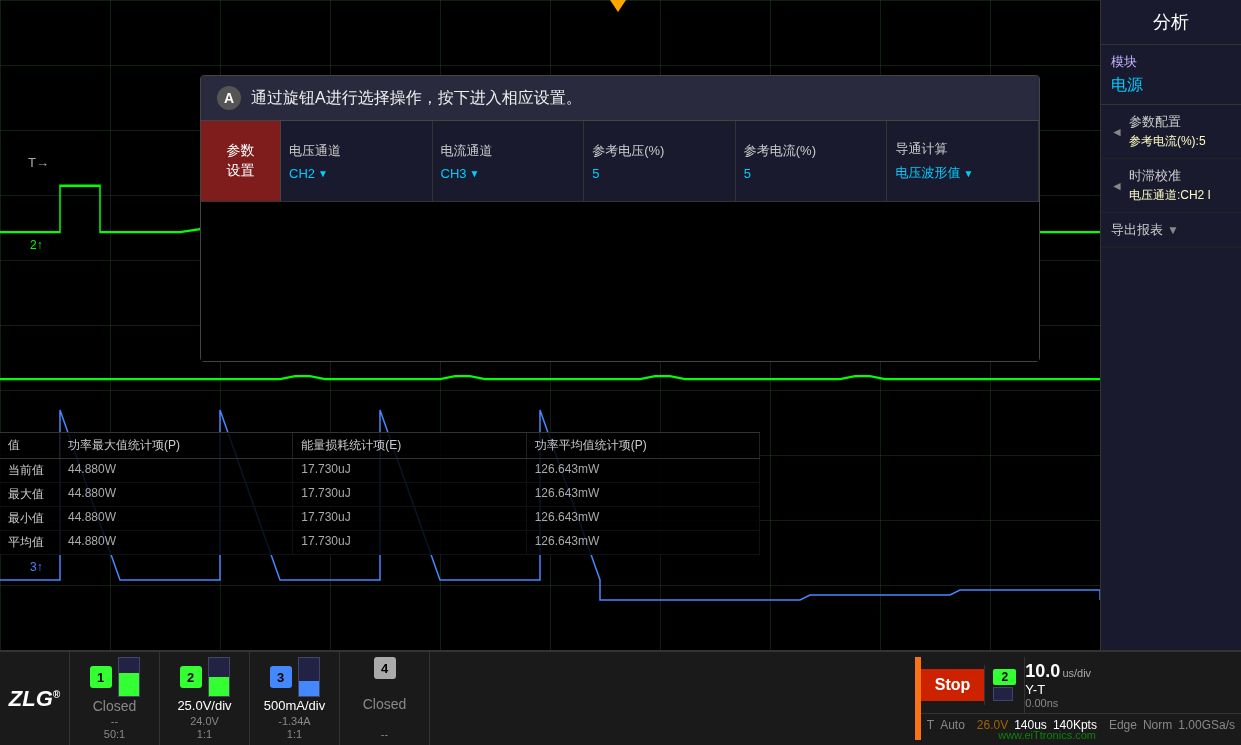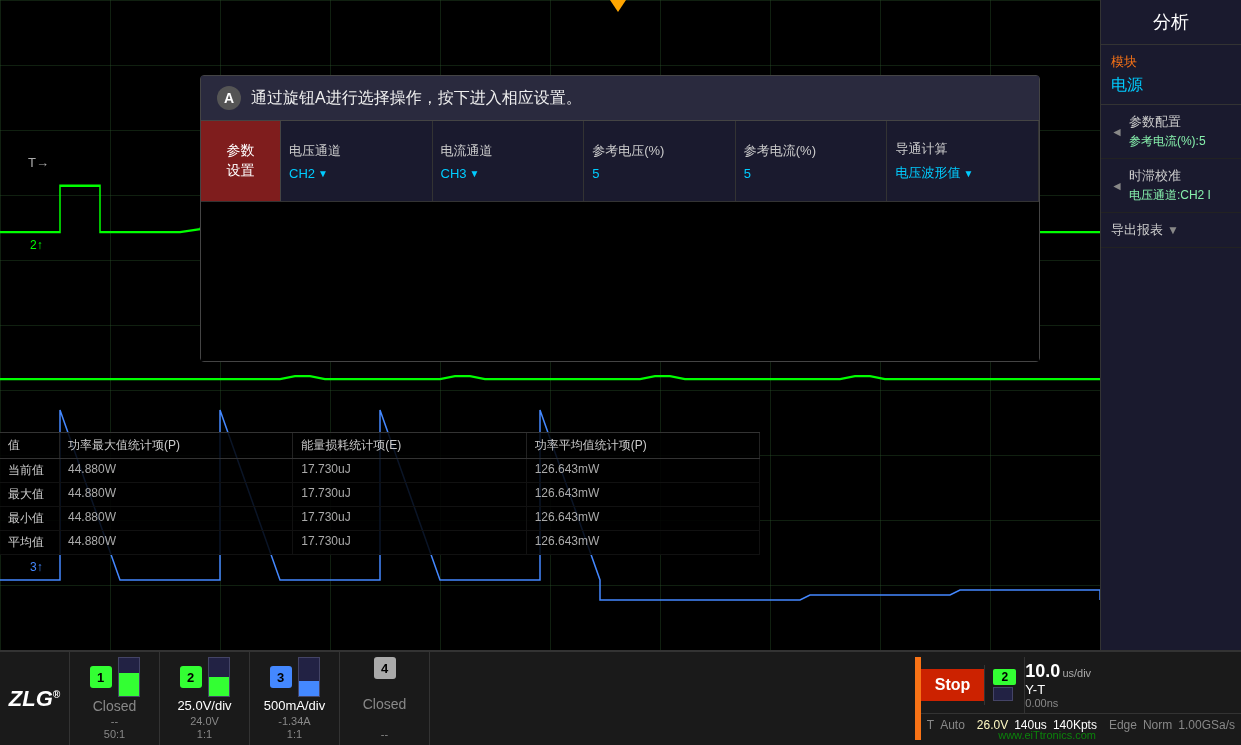--- a/index.html
+++ b/index.html
@@ -236,21 +236,21 @@
       border-bottom: 1px solid #333;
       text-align: center;
     }
 
     .panel-section {
       border-bottom: 1px solid #333;
       padding: 8px 10px;
     }
 
     .panel-section-title {
-      color: #f97316;
+      color: #c4b5fd;
       font-size: 13px;
       margin-bottom: 4px;
       font-family: Liberation Serif, serif;
     }
 
     .panel-section-value {
       color: #00ccff;
       font-size: 16px;
     }
 
@@ -267,21 +267,21 @@
       font-size: 12px;
       margin-right: 6px;
     }
 
     .panel-item-label {
       color: #ccc;
       font-size: 13px;
     }
 
     .panel-item-value {
-      color: #86efac;
+      color: #fef9c3;
       font-size: 12px;
       margin-top: 2px;
     }
 
     
     #bottom-bar {
       position: absolute;
       bottom: 0;
       left: 0;
       width: 1241px;
@@ -653,21 +653,21 @@
         <div style="color:#fff; font-size:13px;">Y-T</div>
         <div style="color:#888; font-size:11px;">0.00ns</div>
       </div>
     </div>
     <div style="display:flex; padding: 4px 6px; gap: 12px; font-size: 12px; align-items: center;">
       <div style="display:flex; gap:6px; align-items:center;">
         <span style="color:#888;">T</span>
         <span style="color:#888;">Auto</span>
       </div>
       <div style="display:flex; gap:6px; align-items:center;">
-        <span style="color:#fef9c3;">26.0V</span>
+        <span style="color:#a16207;">26.0V</span>
         <span style="color:#fff;">140us</span>
         <span style="color:#fff;">140Kpts</span>
       </div>
       <div style="display:flex; gap:6px; align-items:center;">
         <span style="color:#888;">Edge</span>
         <span style="color:#888;">Norm</span>
         <span style="color:#888;">1.00GSa/s</span>
       </div>
     </div>
   </div>

